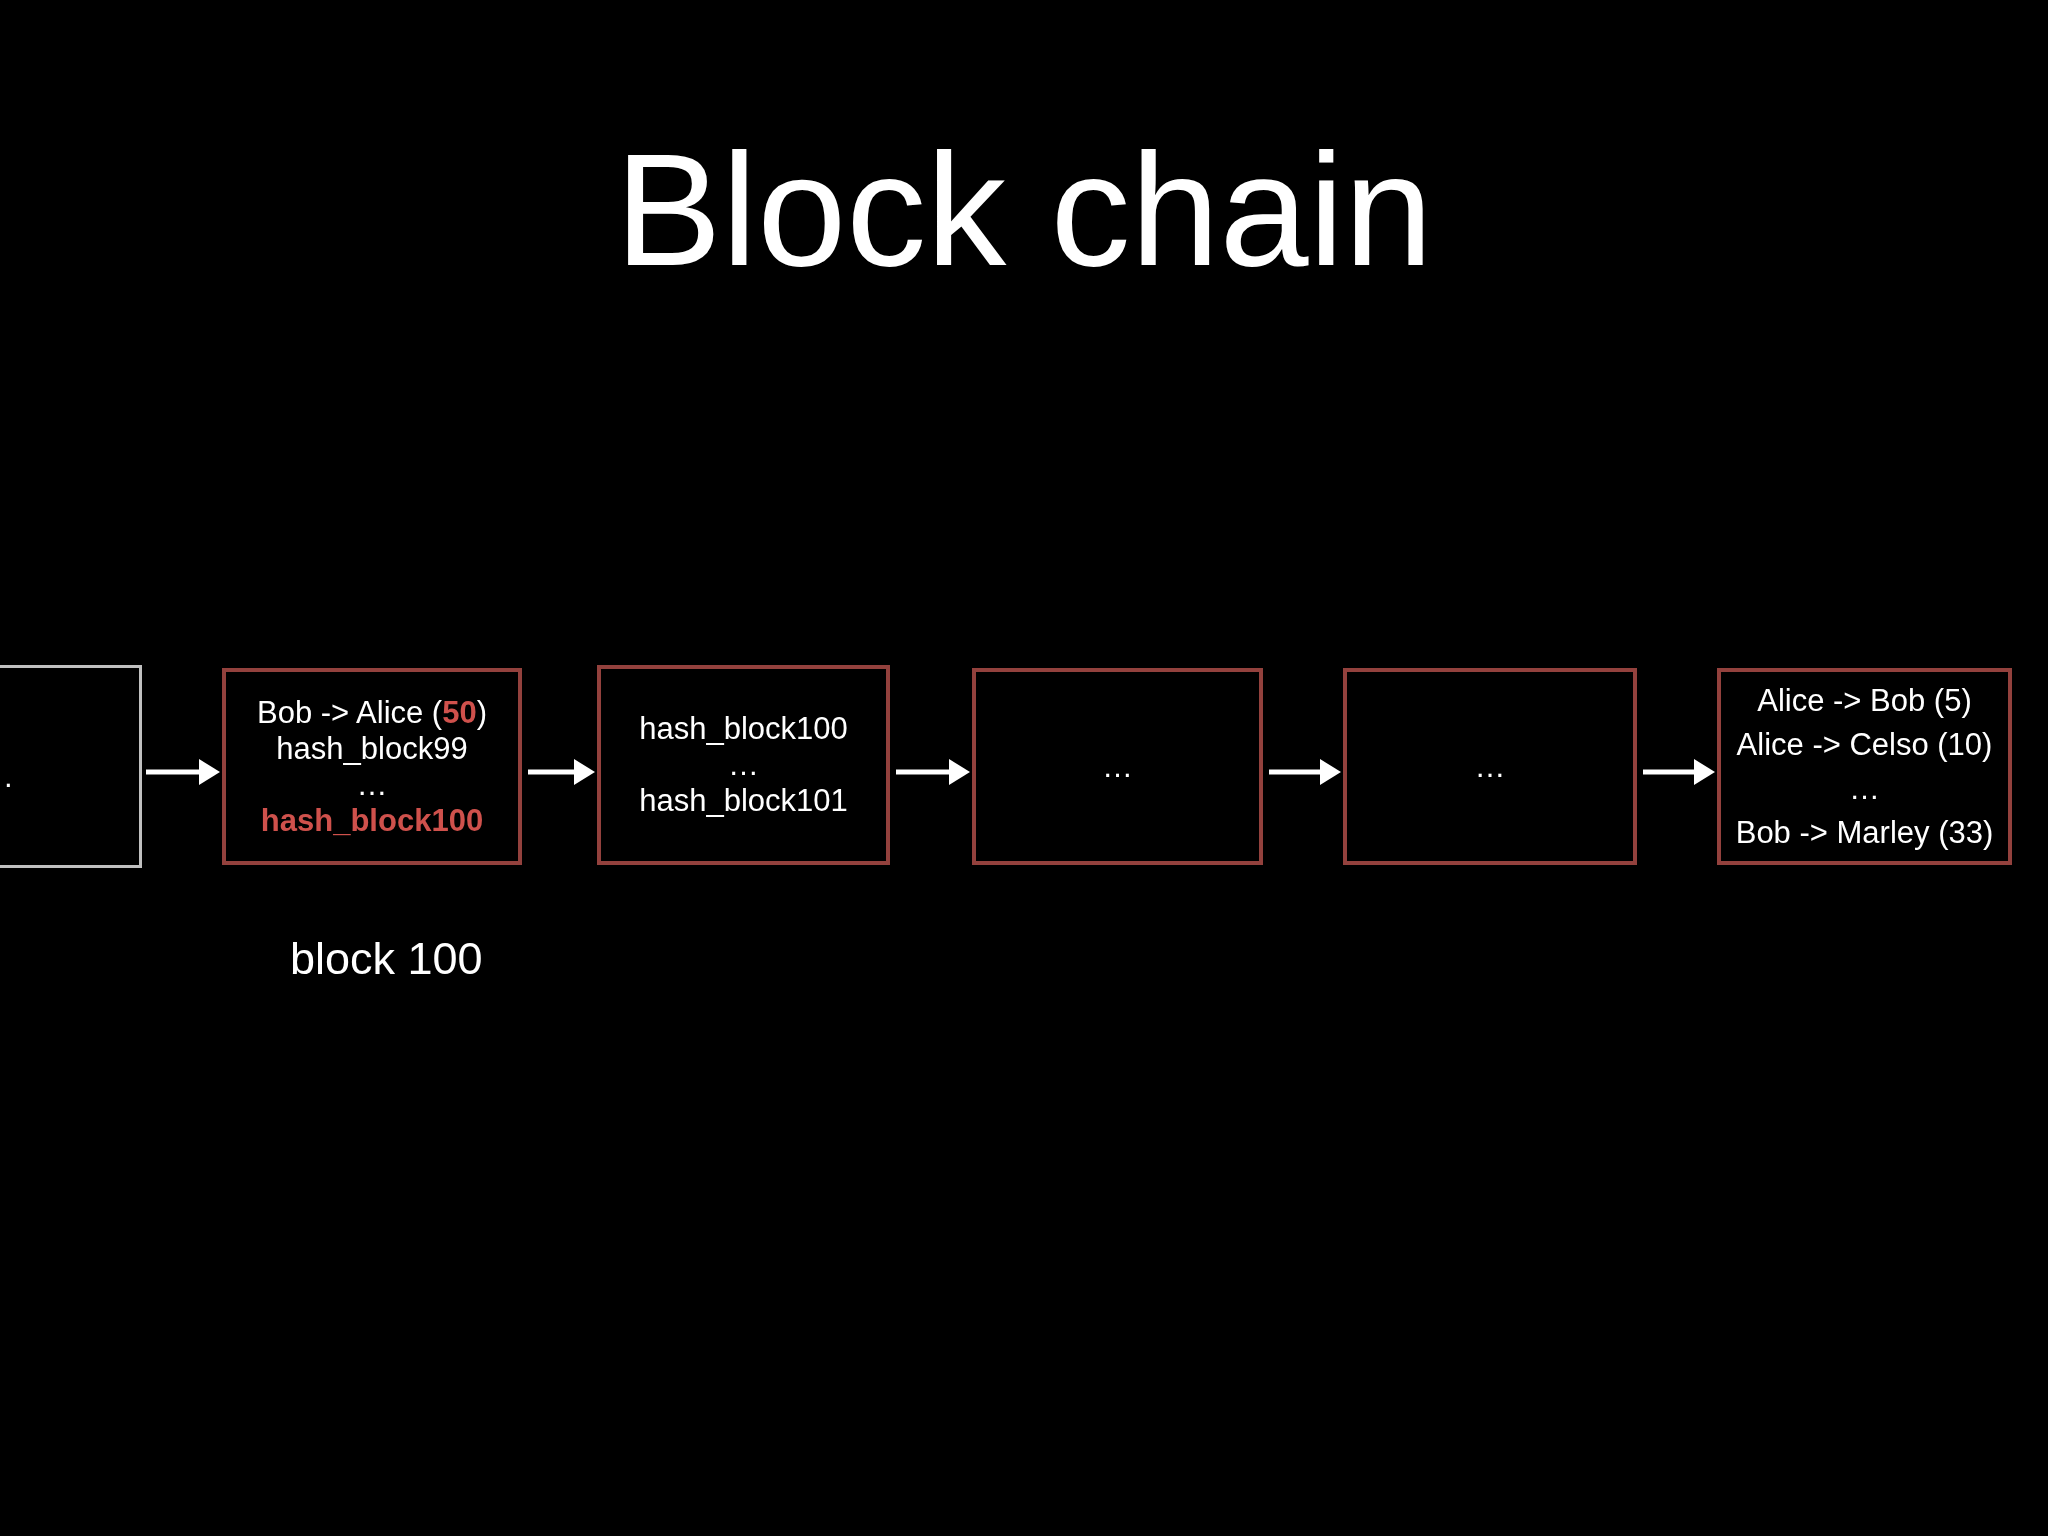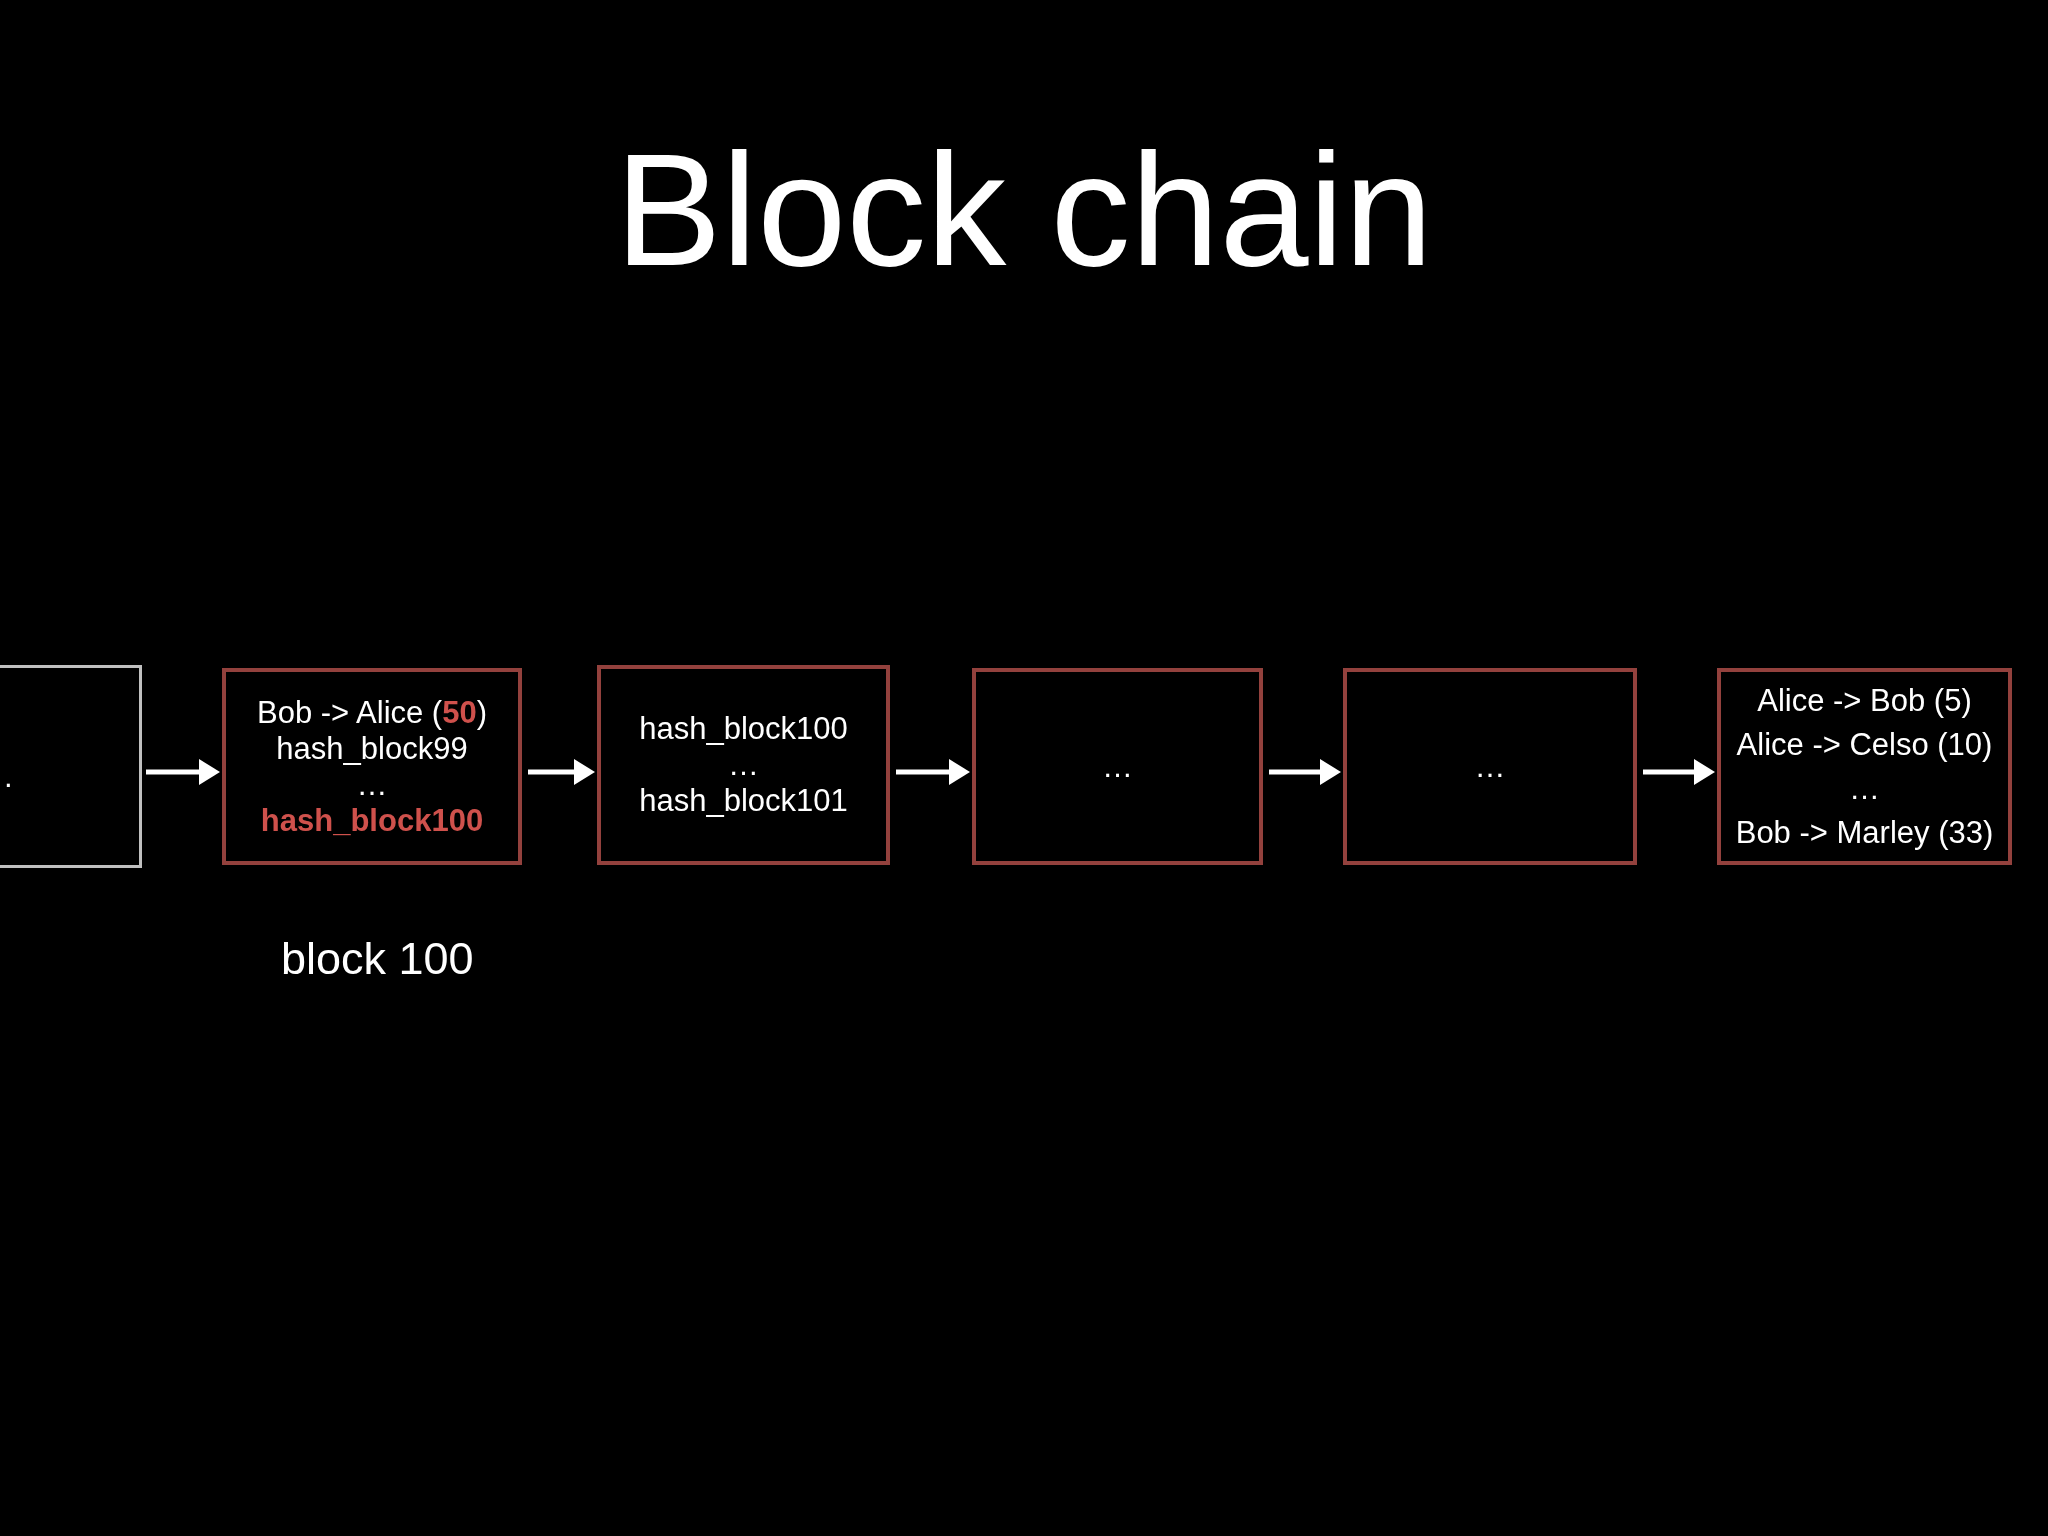--- a/index.html
+++ b/index.html
@@ -81,21 +81,21 @@
     top: 50%;
     transform: translateY(-50%);
     width: 0;
     height: 0;
     border-left: 21px solid var(--white, #ffffff);
     border-top: 13px solid transparent;
     border-bottom: 13px solid transparent;
   }
   .caption {
     position: absolute;
-    left: 281px;
+    left: 290px;
     top: 933px;
     font-size: 45px;
     color: var(--white, #ffffff);
   }
 </style>
 </head>
 <body>
 
 <div class="stage" style="--background: #000000; --white: #ffffff; --gray_border: #c0c0c0; --red_border: #93413d; --red_text: #cf514c;">
 

